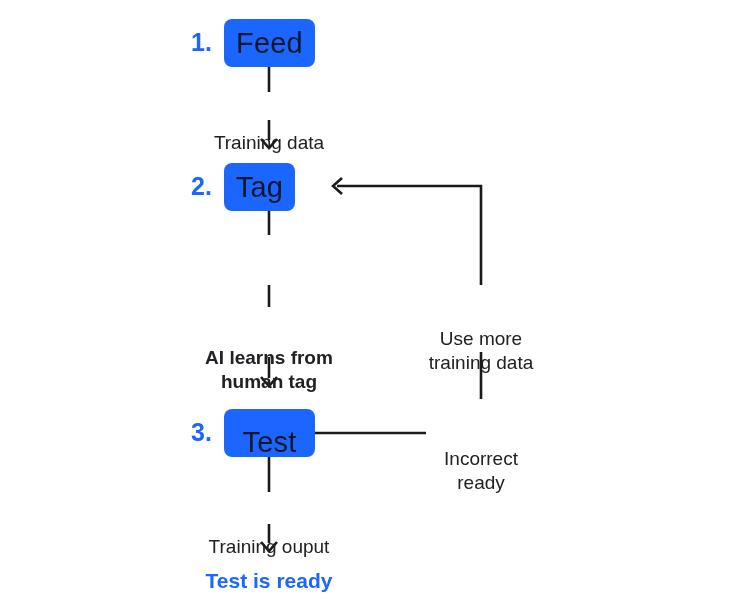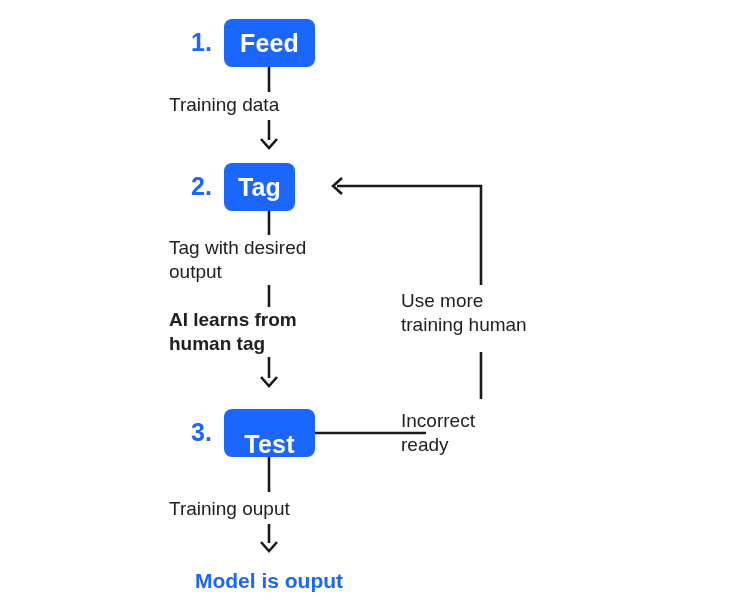--- a/index.html
+++ b/index.html
@@ -28,40 +28,41 @@
     width: 750px;
     height: 606px;
   }
   .node-box {
     position: absolute;
     background: #1a66ff;
     border-radius: 8px;
     display: flex;
     align-items: center;
     justify-content: center;
-    color: #ffffff;
-    font-size: 25px;
-    font-weight: 700;
+    color: #0f172a;
+    font-size: 29px;
+    font-weight: 400;
     letter-spacing: 0.2px;
     line-height: 1;
   }
   .step-num {
     position: absolute;
     color: #1a66ff;
     font-weight: bold;
     font-size: 25px;
     line-height: 1;
   }
   .edge-label {
     position: absolute;
     font-size: 19px;
     line-height: 24px;
     color: #202124;
-    text-align: left;
+    text-align: center;
     white-space: pre-line;
+    margin-top: 38px;
   }
   .result-label {
     position: absolute;
     font-size: 21px;
     font-weight: bold;
     color: #1a66ff;
     line-height: 1;
     text-align: center;
   }
 </style>
@@ -107,34 +108,32 @@
     <span>Feed</span>
   </div>
 
   <div class="edge-label" style="left:169px; top:93px; width:200px;">Training data</div>
 
   <div class="step-num" style="left:191px; top:174px;">2.</div>
   <div class="node-box" style="left:224px; top:163px; width:71px; height:48px;">
     <span>Tag</span>
   </div>
 
-  <div class="edge-label" style="left:169px; top:236px; width:200px;">Tag with desired
-output</div>
 
   <div class="edge-label" style="left:169px; top:308px; width:200px;font-weight:bold;">AI learns from
 human tag</div>
 
   <div class="step-num" style="left:191px; top:420px;">3.</div>
   <div class="node-box" style="left:224px; top:409px; width:91px; height:48px;align-items:flex-end;">
     <span>Test</span>
   </div>
 
   <div class="edge-label" style="left:401px; top:409px; width:160px;">Incorrect
 ready</div>
 
   <div class="edge-label" style="left:401px; top:289px; width:160px;">Use more
-training human</div>
+training data</div>
 
   <div class="edge-label" style="left:169px; top:497px; width:200px;">Training ouput</div>
 
-  <div class="result-label" style="left:169px; top:570px; width:200px;">Model is ouput</div>
+  <div class="result-label" style="left:169px; top:570px; width:200px;">Test is ready</div>
 
 </div>
 
 </body></html>

